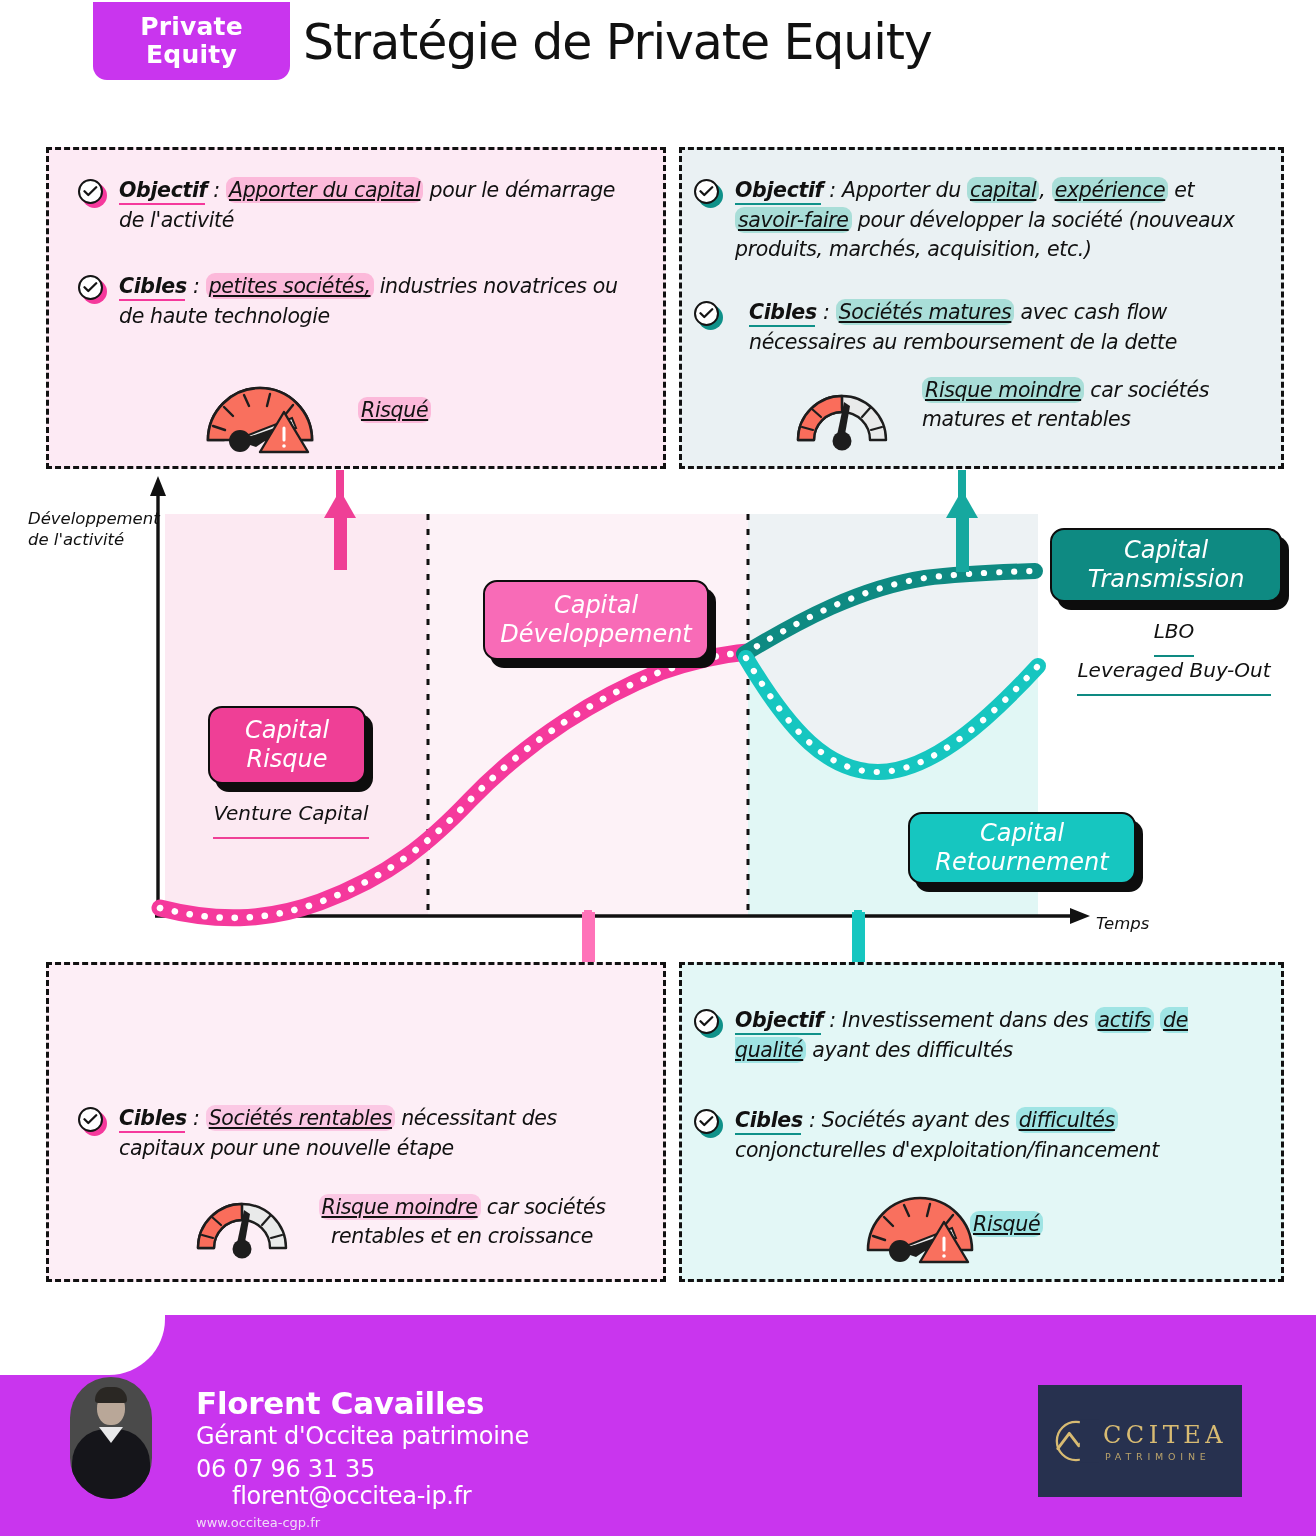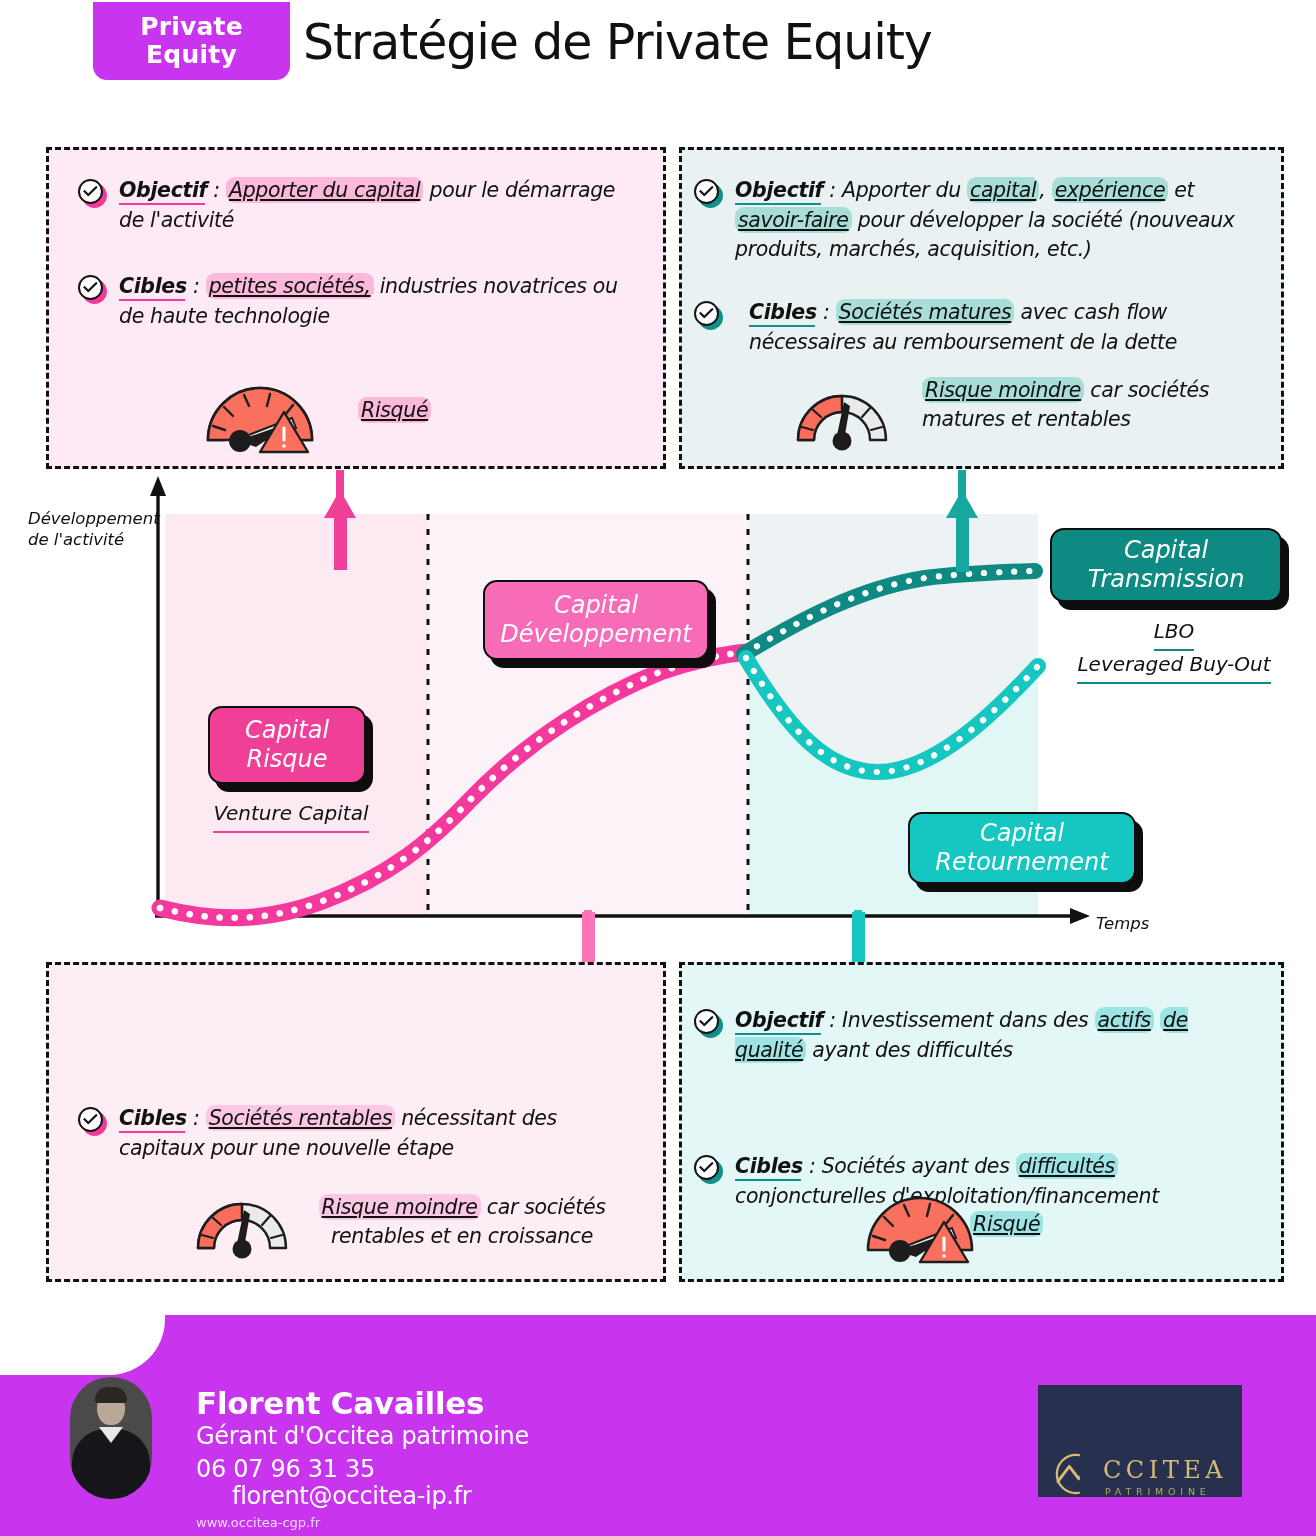--- a/index.html
+++ b/index.html
@@ -121,21 +121,21 @@
                 background:#0e8a82; font-size: 24px; }
   #box-retour { left: 908px; top: 812px; width: 228px; height: 72px;
                 background:#16c6c0; font-size: 24px; }
 
   .sub-label {
     position: absolute; text-align: center;
     font-family: "DejaVu Sans", sans-serif;
     font-style: italic; color: #111; font-size: 20px;
     line-height: 1.35;
   }
-  .sub-label .ul { display: inline-block; padding-bottom: 4px; }
+  .sub-label .ul { display: inline-block; padding-bottom: 10px; }
   #sub-vc { left: 196px; top: 800px; width: 190px; }
   #sub-vc .ul { border-bottom: 2.6px solid #ef3f96; }
   #sub-lbo { left: 1060px; top: 618px; width: 228px; }
   #sub-lbo .ul { border-bottom: 2.6px solid #0e8a82; }
 
   .axis-label {
     position: absolute;
     font-family: "DejaVu Sans", sans-serif;
     font-style: italic; font-size: 16.5px; color: #111;
     line-height: 1.3;
@@ -189,21 +189,21 @@
     letter-spacing: -.3px;
     margin-left: 36px;
   }
   .f-web {
     position: absolute; left: 196px; top: 1515px;
     color:#f0dcf7; font-size: 13px; font-family: "DejaVu Sans", sans-serif;
   }
   #logo {
     position: absolute; left: 1038px; top: 1385px;
     width: 204px; height: 112px; background: #27314f;
-    display:flex; align-items:flex-end; justify-content:center; gap: 4px;
+    display:flex; align-items:center; justify-content:center; gap: 4px;
   }
   #logo .mark { width: 46px; height: 46px; flex: 0 0 auto; }
   #logo .txt { display:flex; flex-direction: column; align-items:flex-start; }
   #logo .t1 { color:#d8bb72; font-size: 24px; letter-spacing: 4.5px;
     font-family: "DejaVu Serif", serif; }
   #logo .t2 { color:#b9a26a; font-size: 9.5px; letter-spacing: 4.8px;
     font-family: "DejaVu Sans", sans-serif; margin-top: 2px; margin-left: 2px;}
 </style>
 </head>
 <body>
@@ -437,21 +437,21 @@
       <span class="shadow"></span>
       <span class="disc">
           <svg width="15" height="11" viewBox="0 0 15 11">
             <path d="M1.5 5.3 L5.3 9 L13.2 1.3" stroke="#141414" stroke-width="2.3" fill="none" stroke-linecap="round" stroke-linejoin="round"></path>
           </svg>
         </span>
     </span>
     <span class="btext"><span class="lbl tl">Objectif</span><span> : </span><span>Investissement dans des </span><span class="hl tl2">actifs</span> <span class="hl tl2">de qualité</span><span> ayant des difficultés</span></span>
   </div>
 
-  <div class="bullet" style="left:694px; top:1152px; width:570px;">
+  <div class="bullet" style="left:694px; top:1106px; width:570px;">
     <span class="check ck-teal">
       <span class="shadow"></span>
       <span class="disc">
           <svg width="15" height="11" viewBox="0 0 15 11">
             <path d="M1.5 5.3 L5.3 9 L13.2 1.3" stroke="#141414" stroke-width="2.3" fill="none" stroke-linecap="round" stroke-linejoin="round"></path>
           </svg>
         </span>
     </span>
     <span class="btext"><span class="lbl tl">Cibles</span><span> : </span><span>Sociétés ayant des </span><span class="hl tl2">difficultés</span><span> conjoncturelles d'exploitation/financement</span></span>
   </div>

